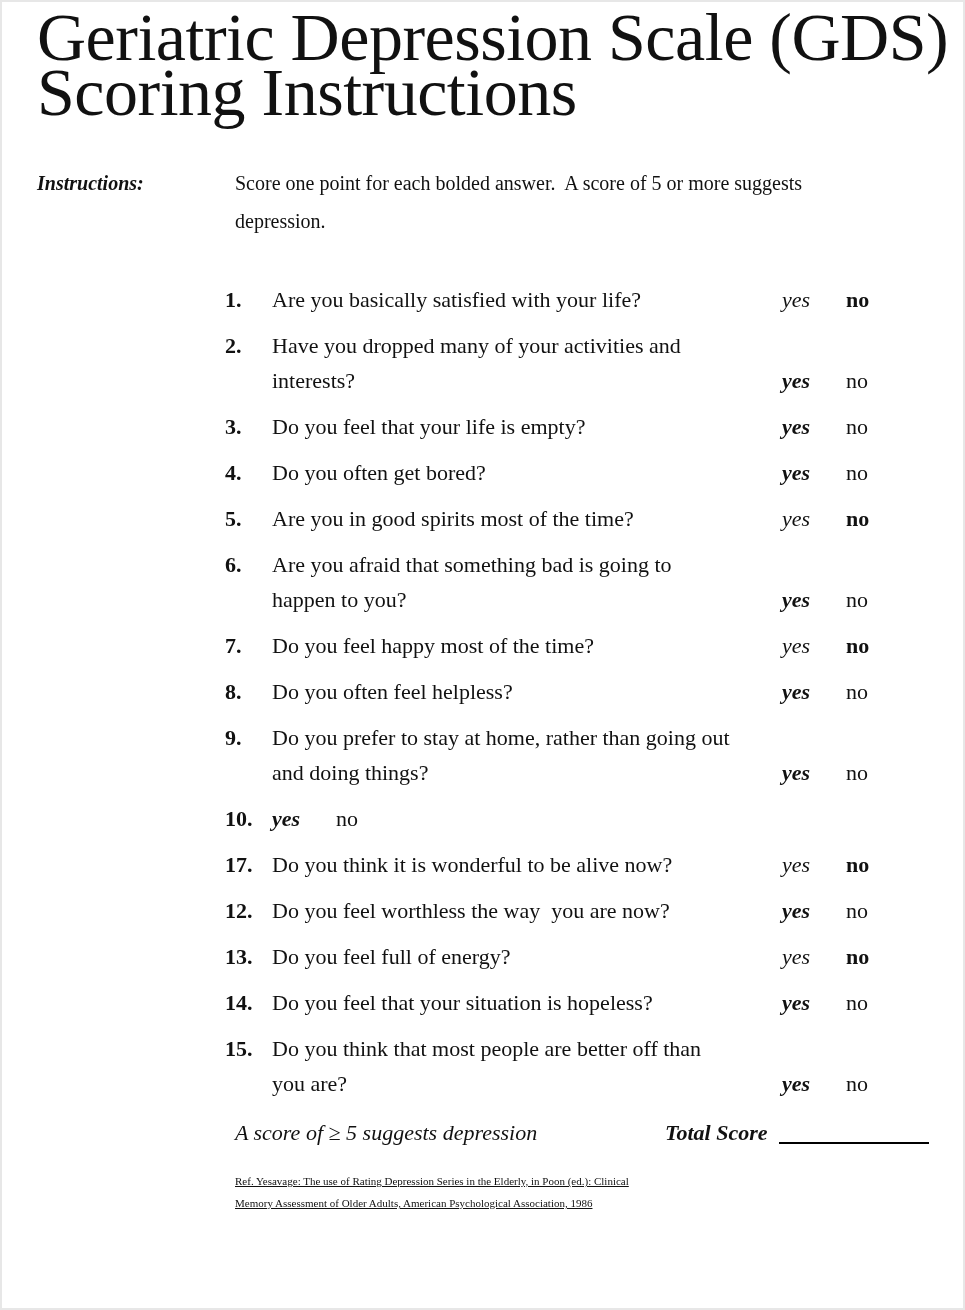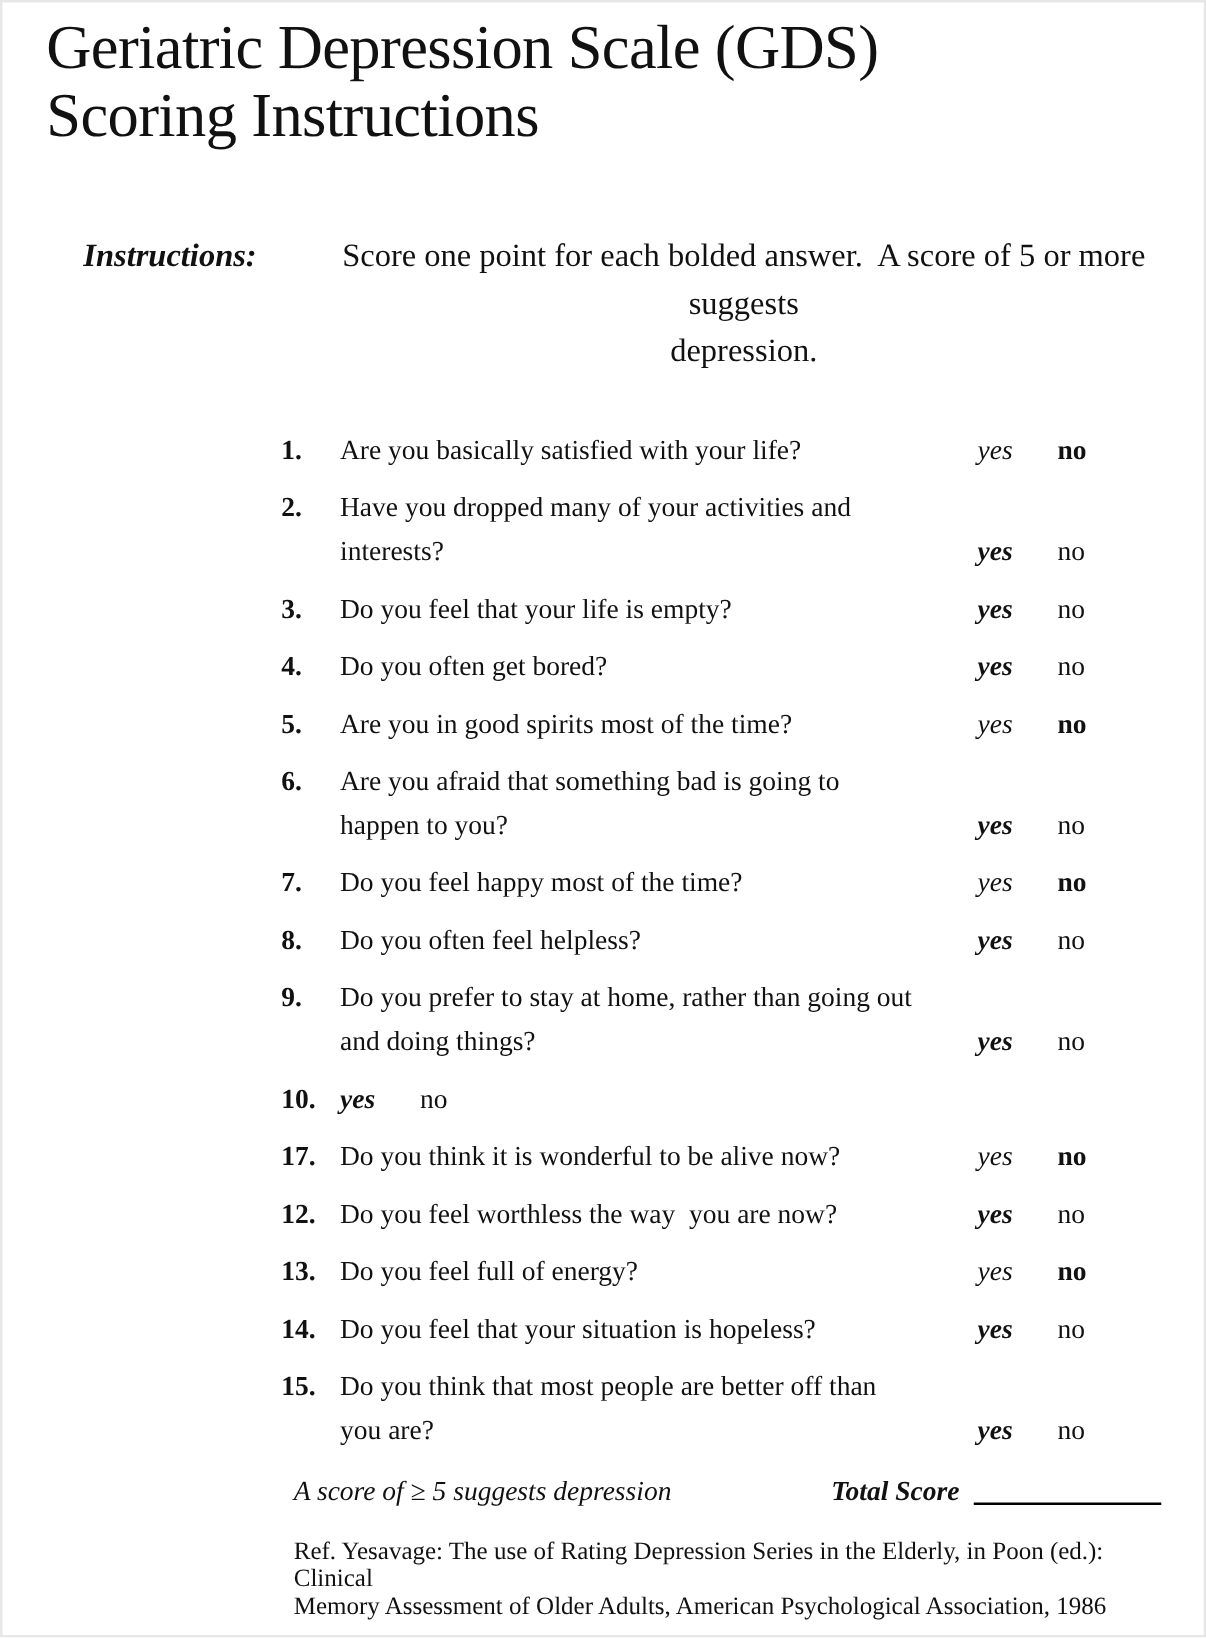--- a/index.html
+++ b/index.html
@@ -14,31 +14,30 @@
     box-sizing: border-box;
     background: #ffffff;
     border: 2px solid #e7e7e7;
     overflow: hidden;
     font-family: "Liberation Serif", "DejaVu Serif", serif;
     color: #111111;
   }
   
   .title {
     margin: 8px 0 0 35px;
-    font-size: 50px;
+    font-size: 68px;
     line-height: 55px;
     letter-spacing: -0.5px;
     font-weight: normal;
   }
   
   .instructions {
     display: flex;
-    margin-top: 66px;
-    font-size: 26px;
-    text-align: center;
+    margin-top: 44px;
+    font-size: 20px;
   }
   .instr-label {
     margin-left: 35px;
     width: 198px;
     font-weight: bold;
     font-style: italic;
     line-height: 38px;
     flex: 0 0 auto;
   }
   .instr-text {
@@ -101,23 +100,24 @@
     border-bottom: 2px solid #000000;
     height: 0;
     position: relative;
     top: -6px;
     align-self: flex-end;
   }
   
   .reference {
     margin: 20px 0 0 233px;
     width: 680px;
-    font-size: 20px;
+    font-size: 11px;
     line-height: 22px;
     white-space: pre-wrap;
+    text-decoration: underline;
   }
 </style>
 </head>
 <body>
 
 <div class="page">
 
   <div class="title">
     <div>Geriatric Depression Scale (GDS)</div>
     <div>Scoring Instructions</div>

